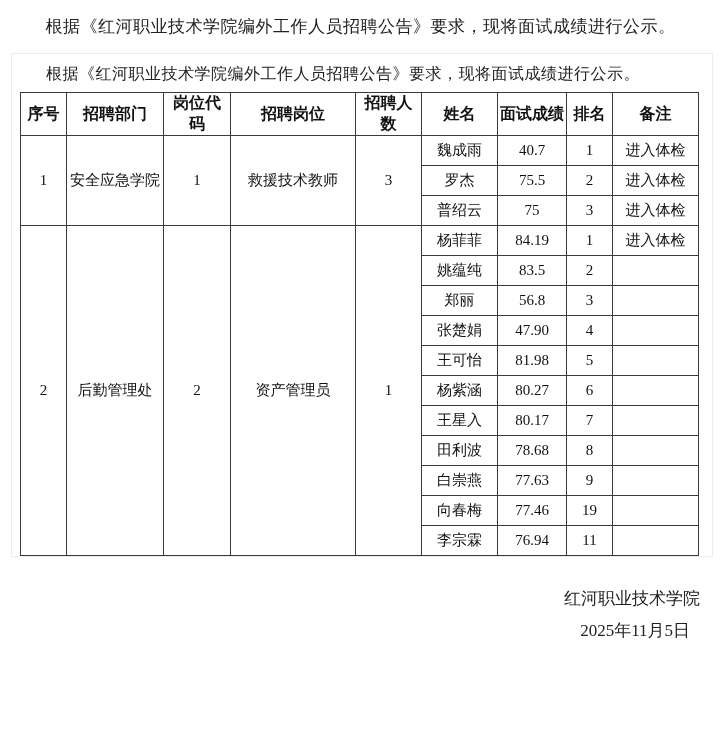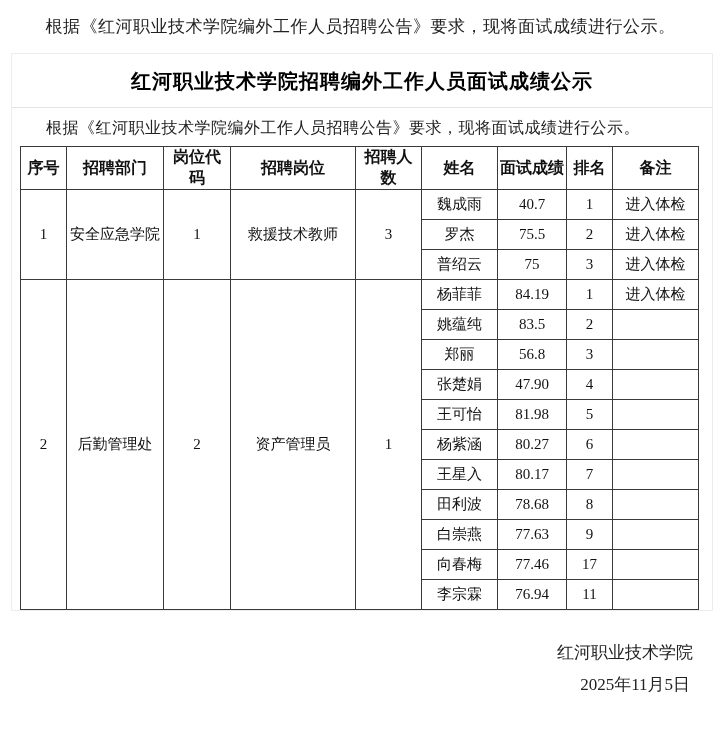--- a/index.html
+++ b/index.html
@@ -69,33 +69,30 @@
     padding: 4px 4px 8px 3px;
     color: #111;
   }
 
   .sign-block {
     margin-top: 30px;
     text-align: right;
     font-size: 17px;
     color: #222;
   }
-  .sign-org { padding-right: 28px; }
+  .sign-org { padding-right: 21px; }
   .sign-date { padding-right: 31px; margin-top: 9px; }
 </style>
 </head>
 <body>
 
 <p class="intro">根据《红河职业技术学院编外工作人员招聘公告》要求，现将面试成绩进行公示。</p>
 
 <div class="card">
 
-  <div class="title-wrap">
-    <div class="title">红河职业技术学院招聘编外工作人员面试成绩公示</div>
-  </div>
 
   <p class="table-intro">根据《红河职业技术学院编外工作人员招聘公告》要求，现将面试成绩进行公示。</p>
 
   <table class="results">
     <colgroup>
       <col style="width:46px">
         <col style="width:97px">
         <col style="width:67px">
       <col style="width:125px">
         <col style="width:66px">
@@ -198,21 +195,21 @@
       </tr>
       <tr>
         <td>白崇燕</td>
         <td>77.63</td>
         <td>9</td>
         <td></td>
       </tr>
       <tr>
         <td>向春梅</td>
         <td>77.46</td>
-        <td>17</td>
+        <td>19</td>
         <td></td>
       </tr>
       <tr>
         <td>李宗霖</td>
         <td>76.94</td>
         <td>11</td>
         <td></td>
       </tr>
     </tbody>
   </table>

